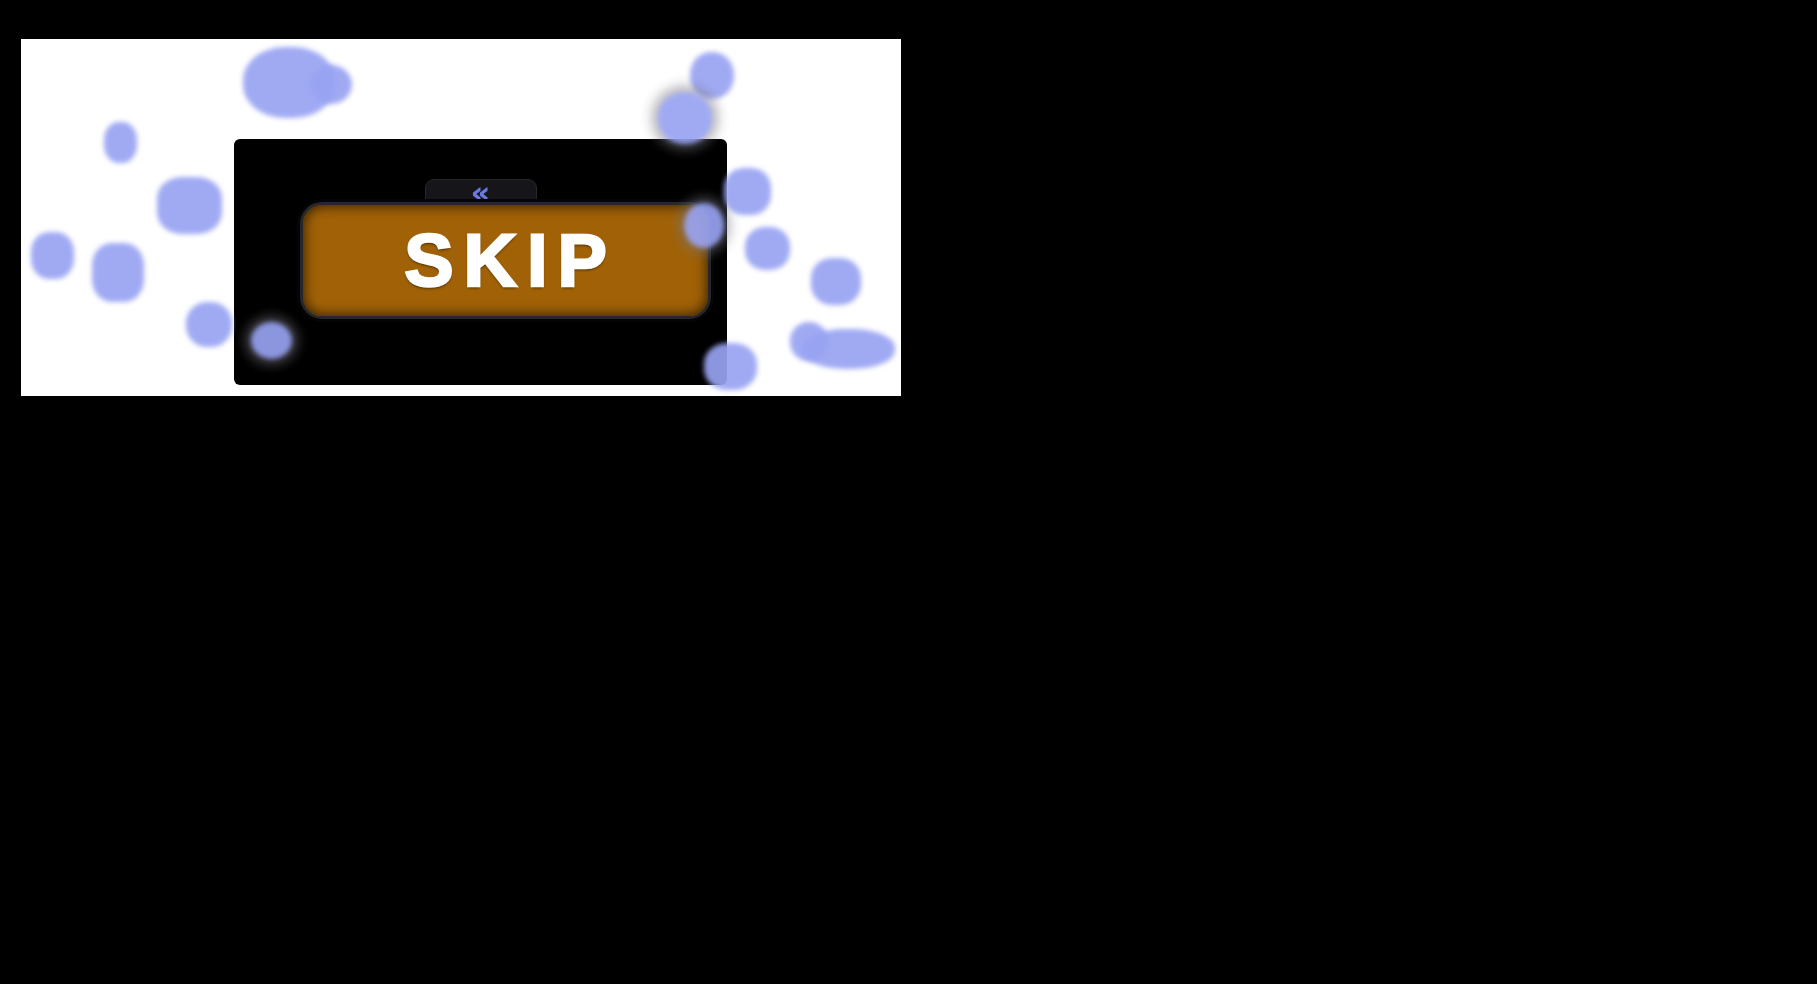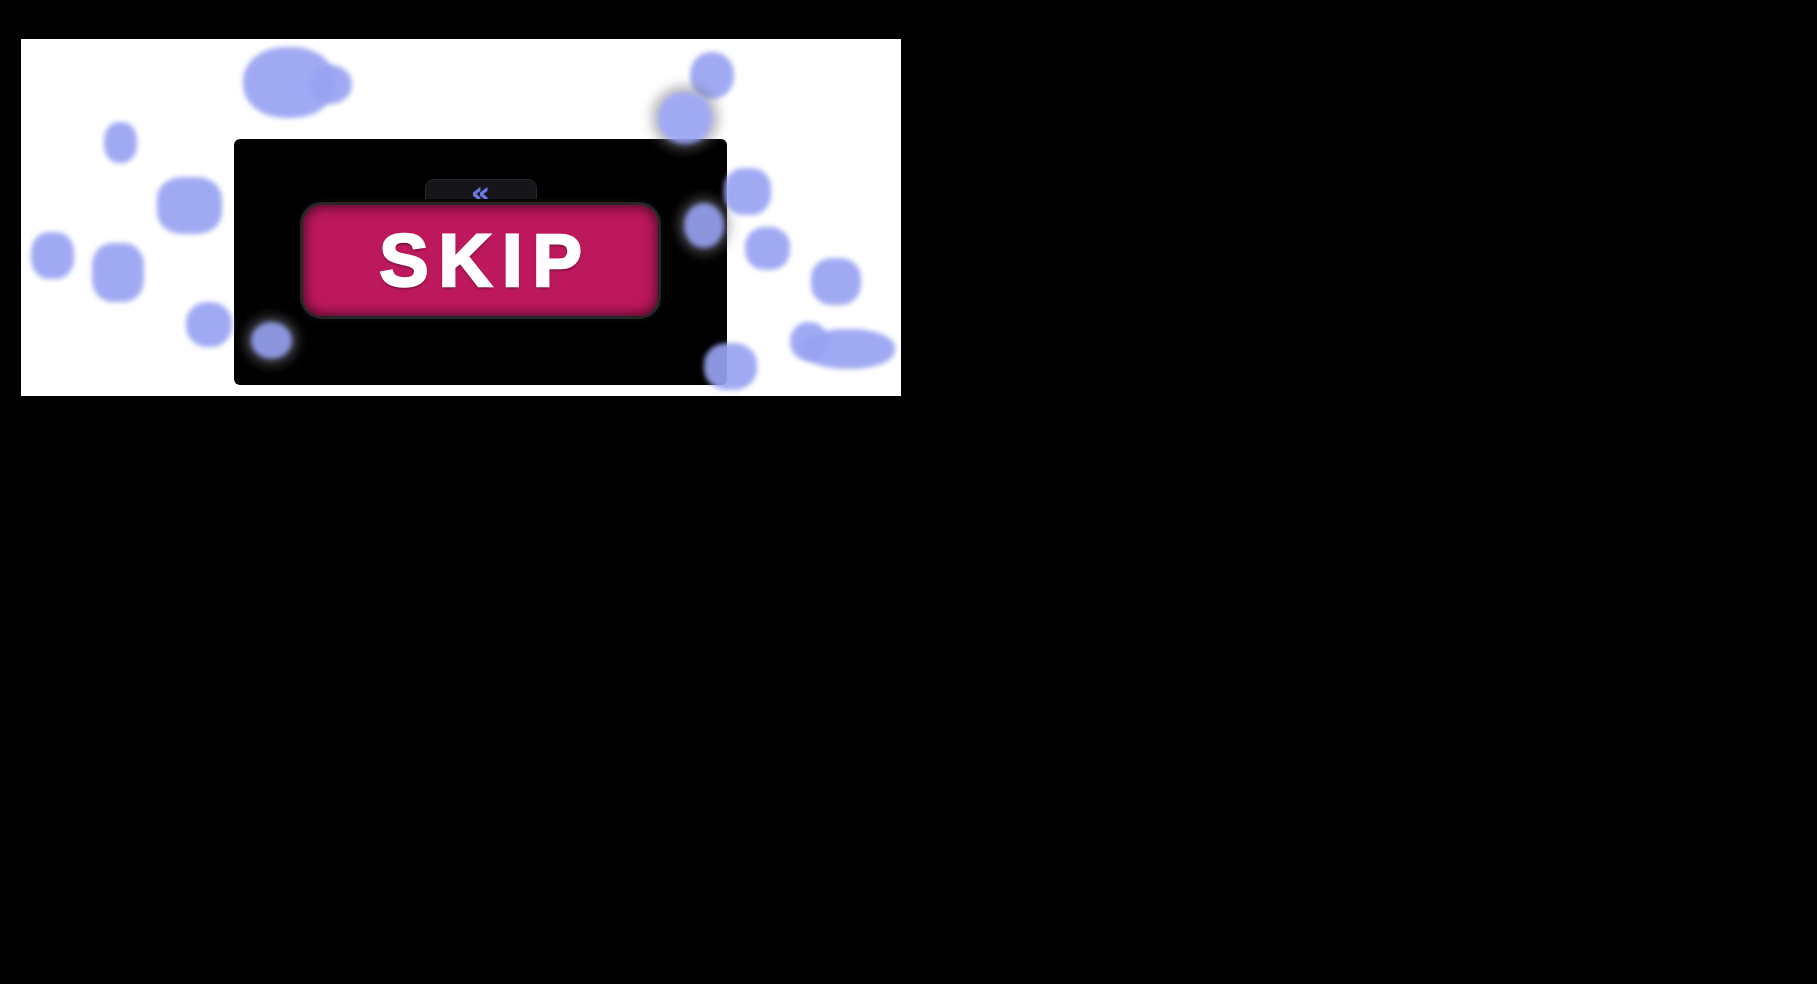--- a/index.html
+++ b/index.html
@@ -59,23 +59,23 @@
     font-size: 30px;
     font-weight: bold;
     line-height: 26px;
     text-shadow: 0 0 1px #6c78dd;
   }
   
   .skip-btn {
     position: absolute;
     left: 66px;
     top: 63px;
-    width: 361px;
+    width: 411px;
     height: 117px;
-    background: #be185d;
+    background: #a16207;
     border: 3px solid #26262b;
     border-radius: 22px;
     box-shadow: 0 0 0 3px #050506, inset 0 0 14px rgba(0,0,0,0.8);
     display: flex;
     align-items: center;
     justify-content: center;
     z-index: 2;
     cursor: pointer;
     padding: 0;
   }

